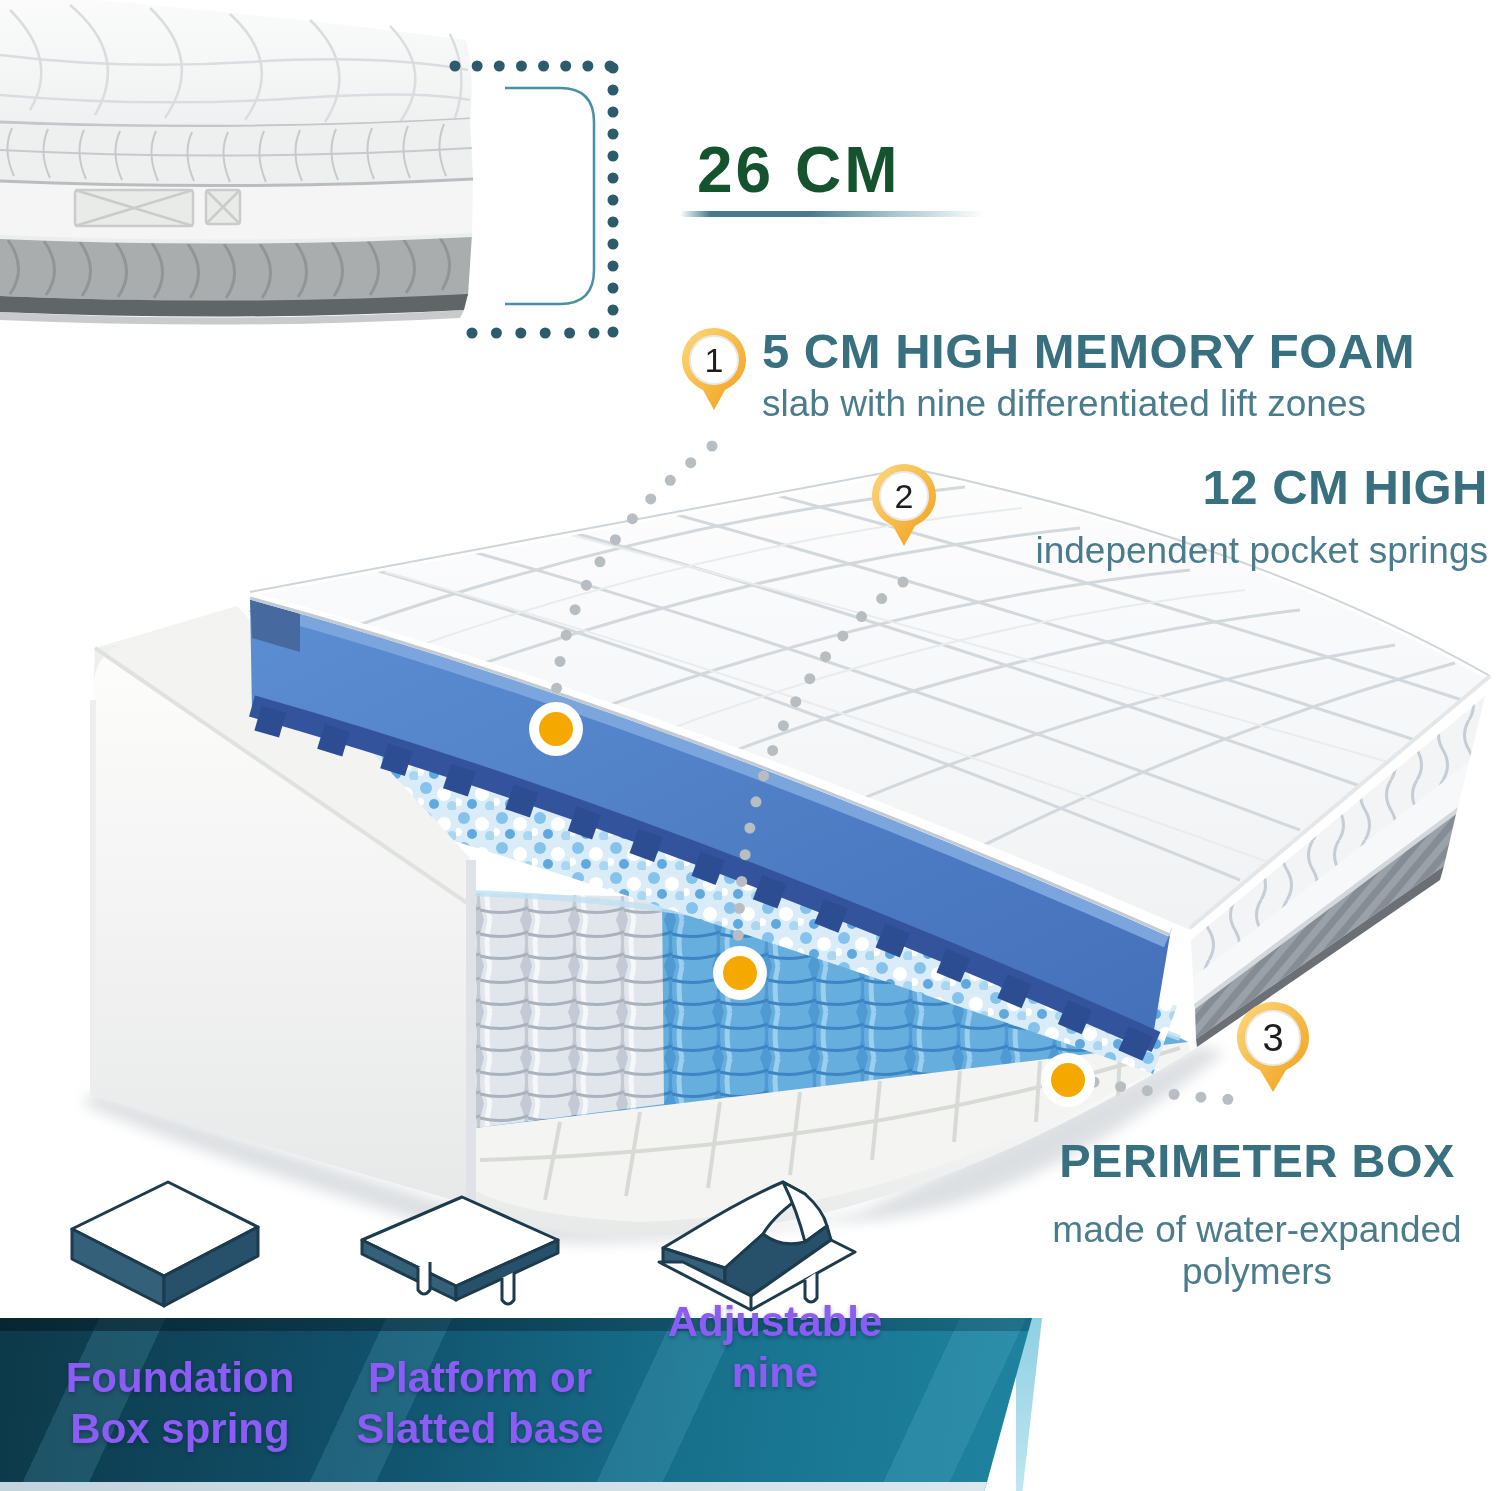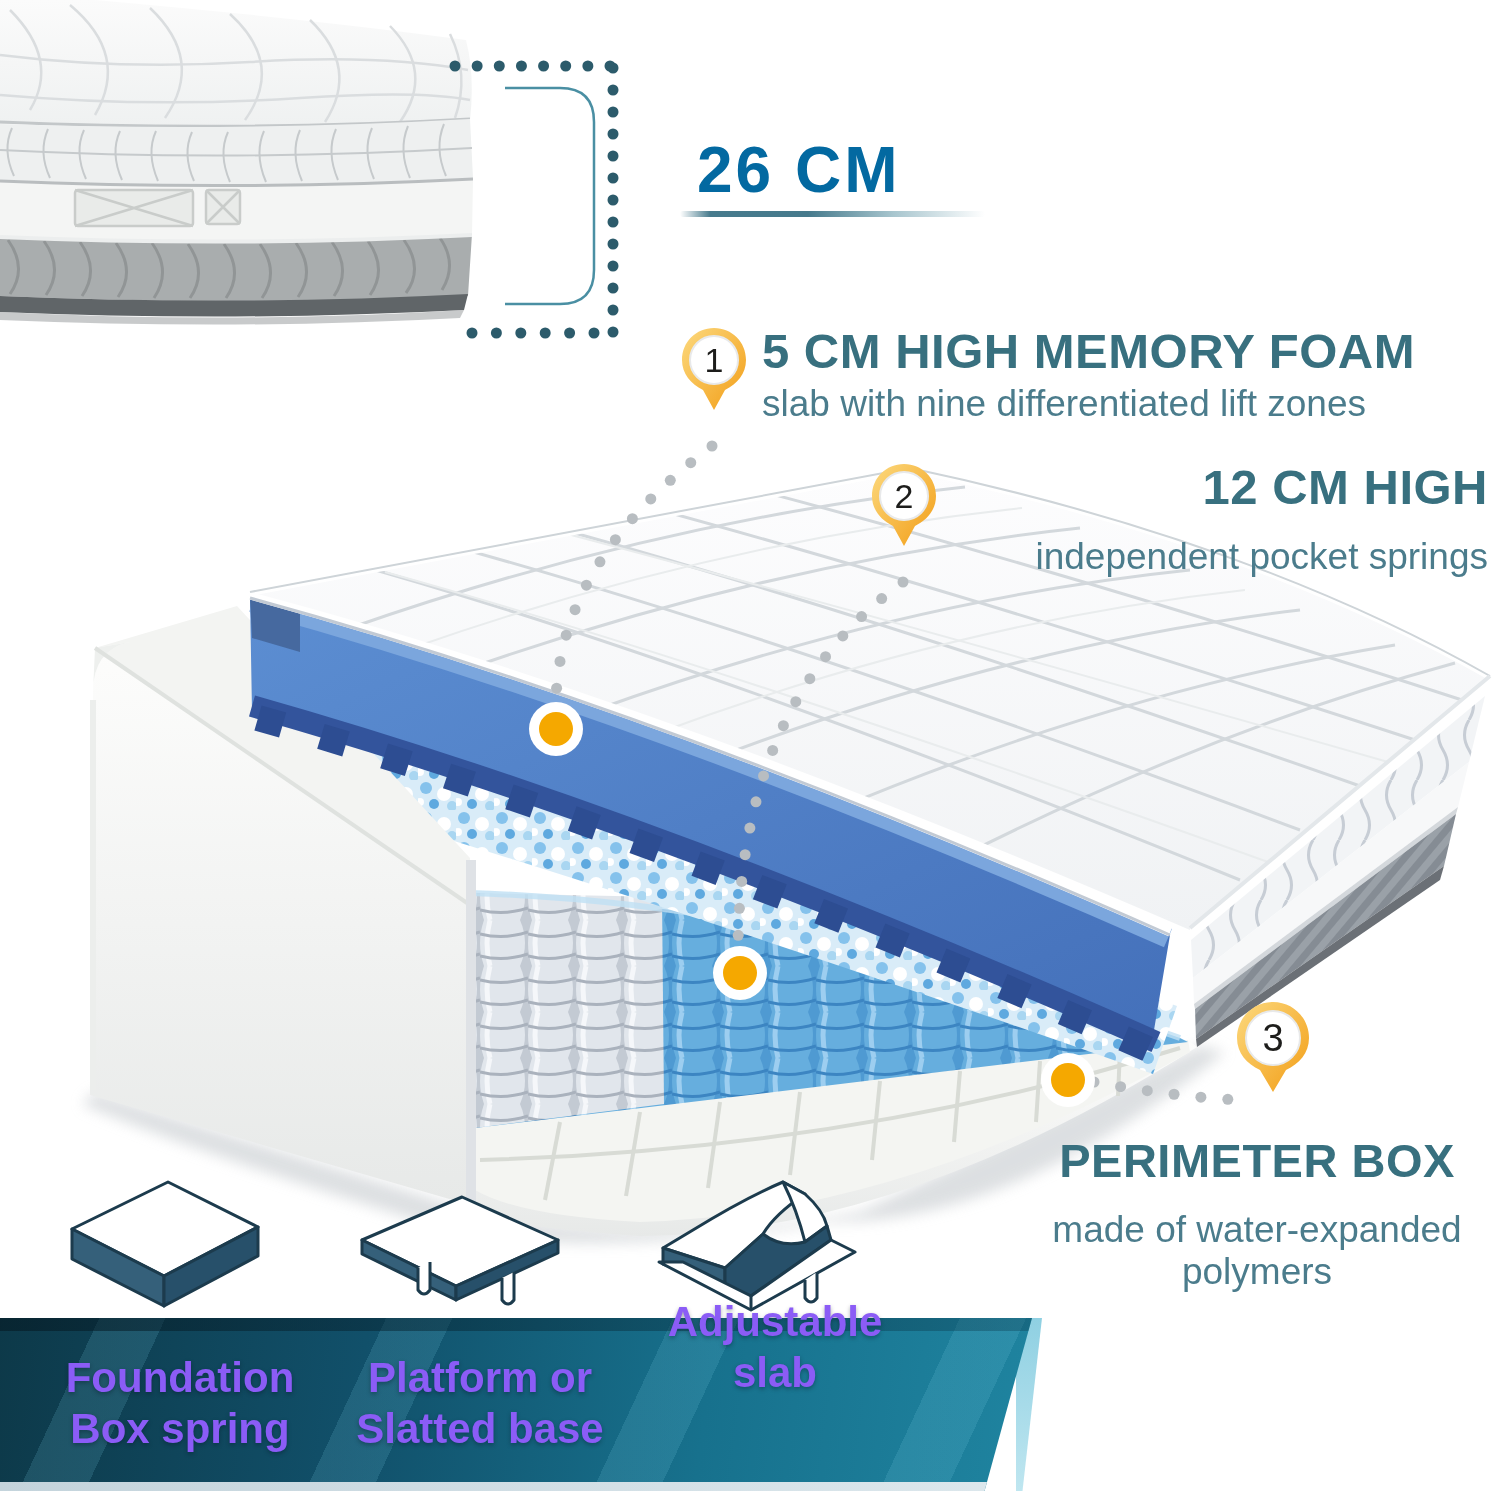--- a/index.html
+++ b/index.html
@@ -4,35 +4,35 @@
 <style>
   html,body{margin:0;padding:0;}
   body{
     width:1500px;height:1491px;position:relative;background:#ffffff;
     font-family:"Liberation Sans", sans-serif;overflow:hidden;
   }
   .abs{position:absolute;}
   
   #measure-label{
     left:697px;top:133px;font-size:64px;font-weight:bold;letter-spacing:3px;
-    color:#0369a1;
+    color:#14532d;
   }
   #measure-underline{
     left:680px;top:211px;width:305px;height:6px;border-radius:3px;
     background:linear-gradient(90deg,rgba(60,115,134,0) 0%,rgba(60,115,134,.95) 10%,rgba(60,115,134,.95) 42%,rgba(96,150,166,.55) 70%,rgba(120,170,184,0) 100%);
   }
   
   .co-title{font-weight:bold;color:#38707f;line-height:1.05;}
   .co-sub{color:#4b7c8c;line-height:1.12;}
   #co1{left:762px;top:326px;width:740px;}
   #co1 .co-title{font-size:49px;letter-spacing:.5px;}
   #co1 .co-sub{font-size:37px;margin-top:6px;}
   #co2{right:12px;top:462px;width:560px;text-align:right;}
   #co2 .co-title{font-size:49px;letter-spacing:.5px;}
-  #co2 .co-sub{font-size:37px;margin-top:23px;}
+  #co2 .co-sub{font-size:37px;margin-top:17px;}
   #co3{left:1022px;top:1136px;width:470px;text-align:center;}
   #co3 .co-title{font-size:47px;letter-spacing:.5px;}
   #co3 .co-sub{font-size:37px;margin-top:24px;}
   
   #band{
     left:0;top:1318px;width:1032px;height:173px;
     clip-path:polygon(0 0,100% 0,95.4% 100%,0 100%);
     background:
       repeating-linear-gradient(115deg,rgba(120,205,228,0) 0 90px,rgba(120,205,228,.16) 90px 150px,rgba(120,205,228,0) 150px 260px),
       linear-gradient(97deg,#0d3949 0%,#11506a 35%,#17718d 68%,#1f84a0 100%);
@@ -443,14 +443,14 @@
 <div class="base-label" id="bl1">
   <div>Foundation</div>
   <div>Box spring</div>
 </div>
 <div class="base-label" id="bl2">
   <div>Platform or</div>
   <div>Slatted base</div>
 </div>
 <div class="base-label" id="bl3">
   <div>Adjustable</div>
-  <div>slab</div>
+  <div>nine</div>
 </div>
 
 </body></html>

